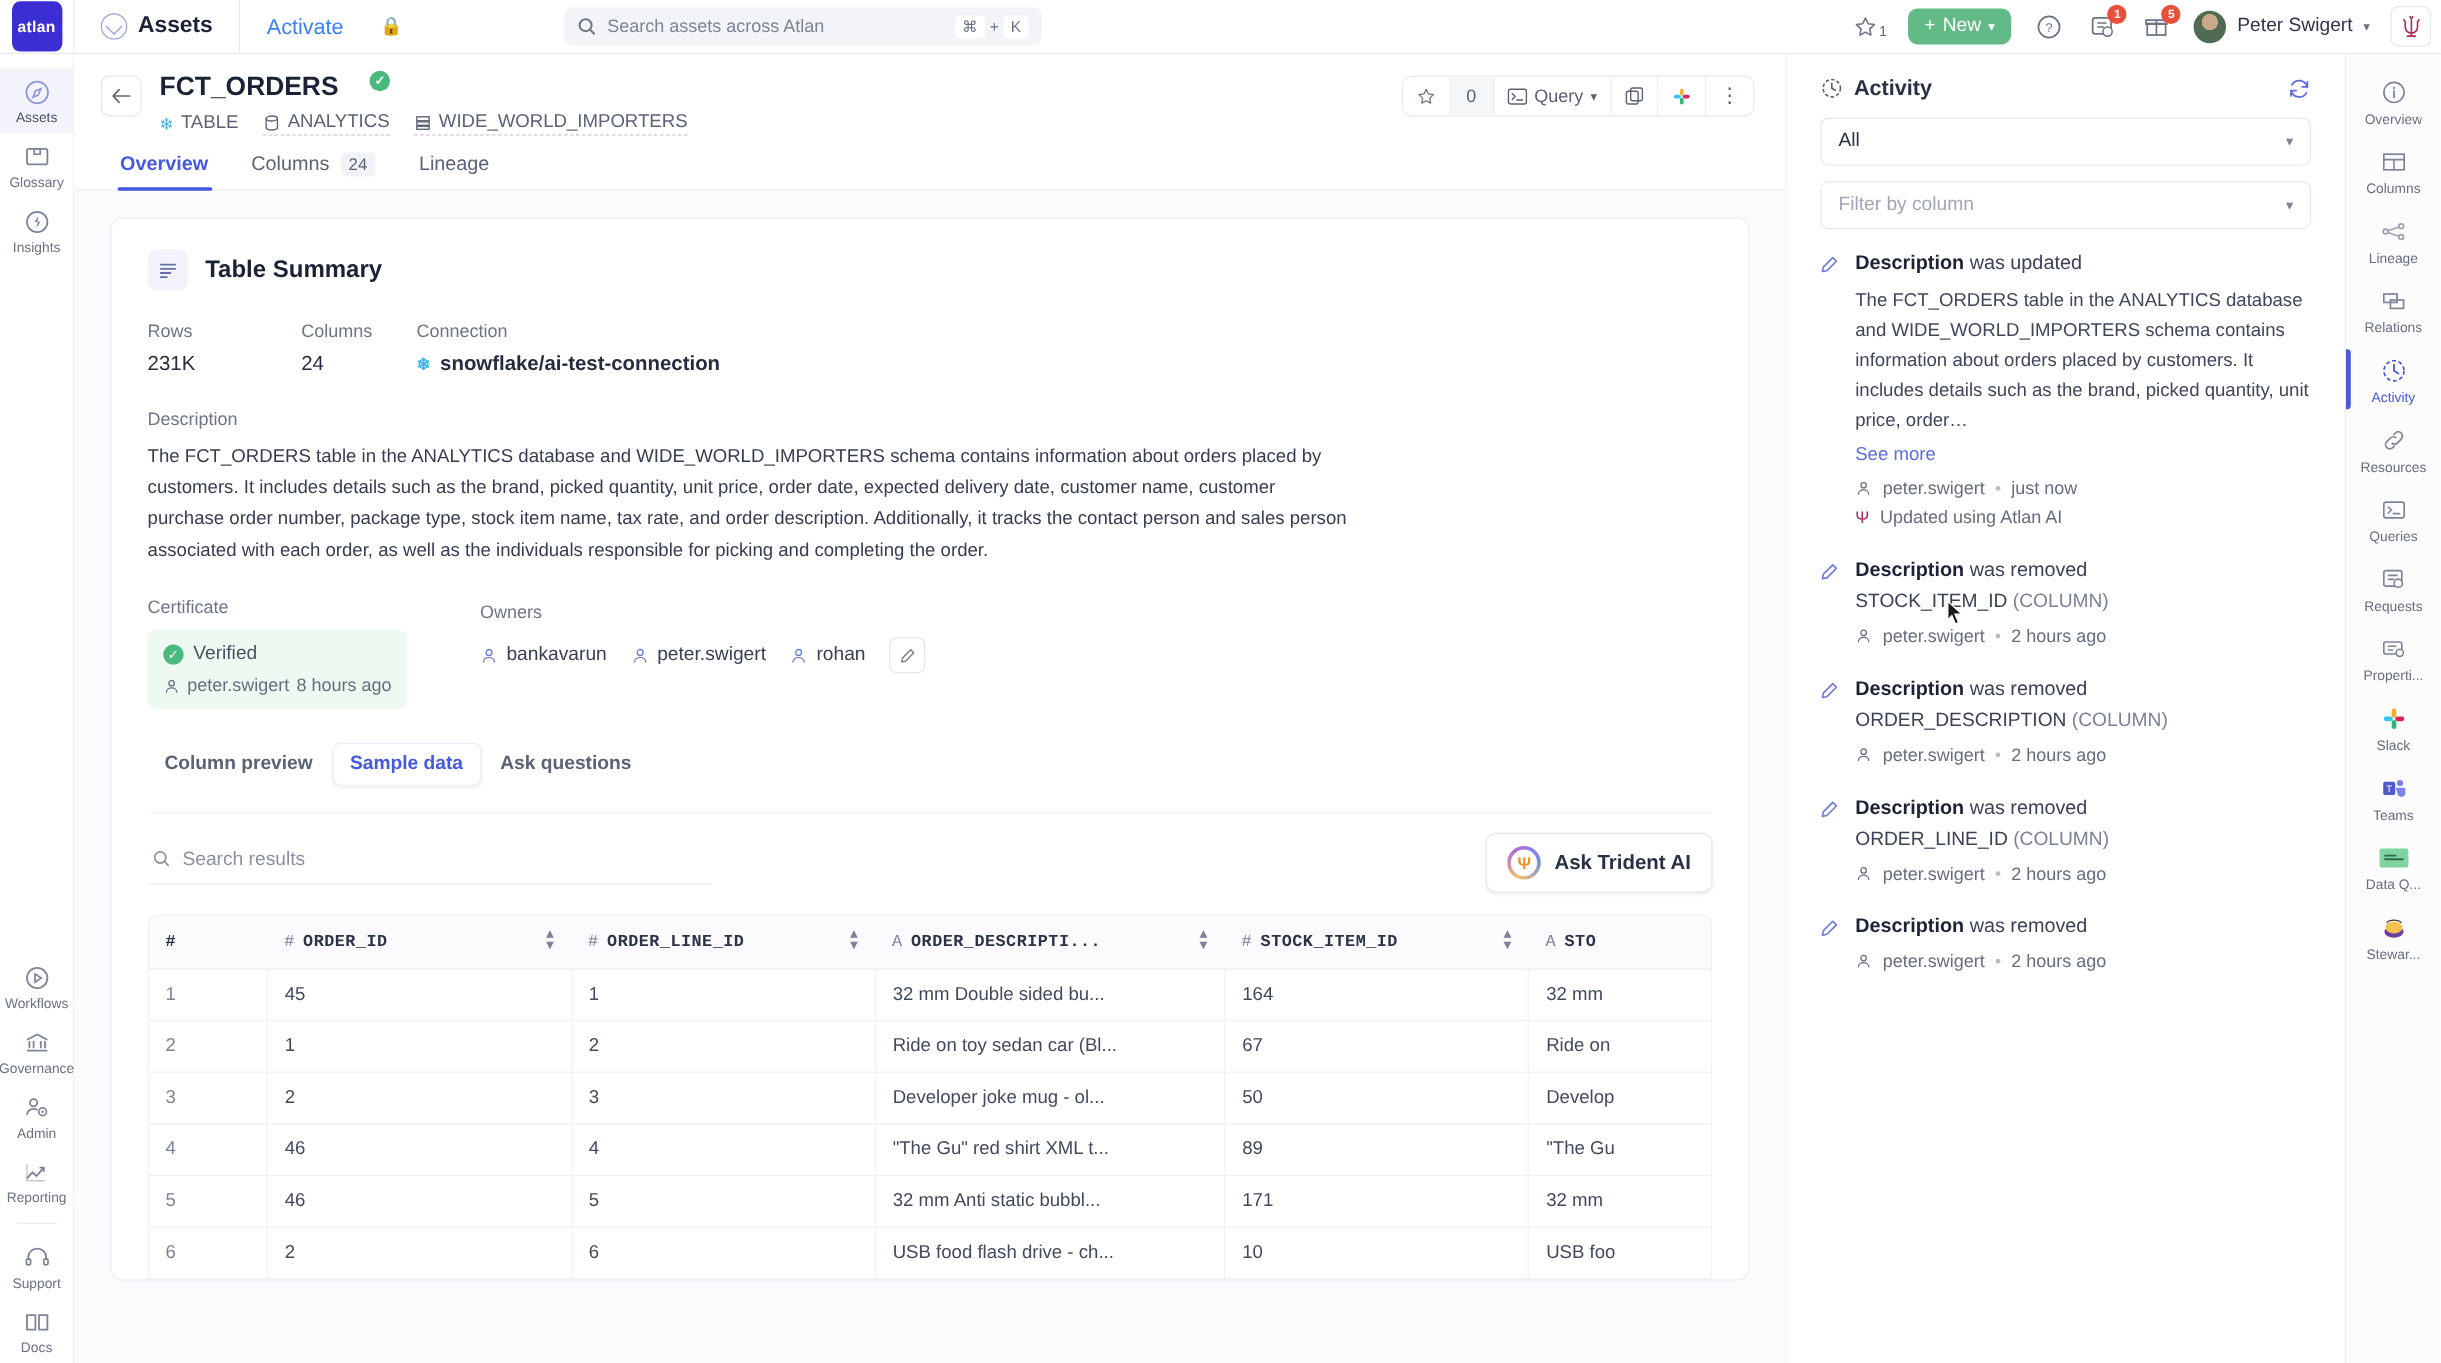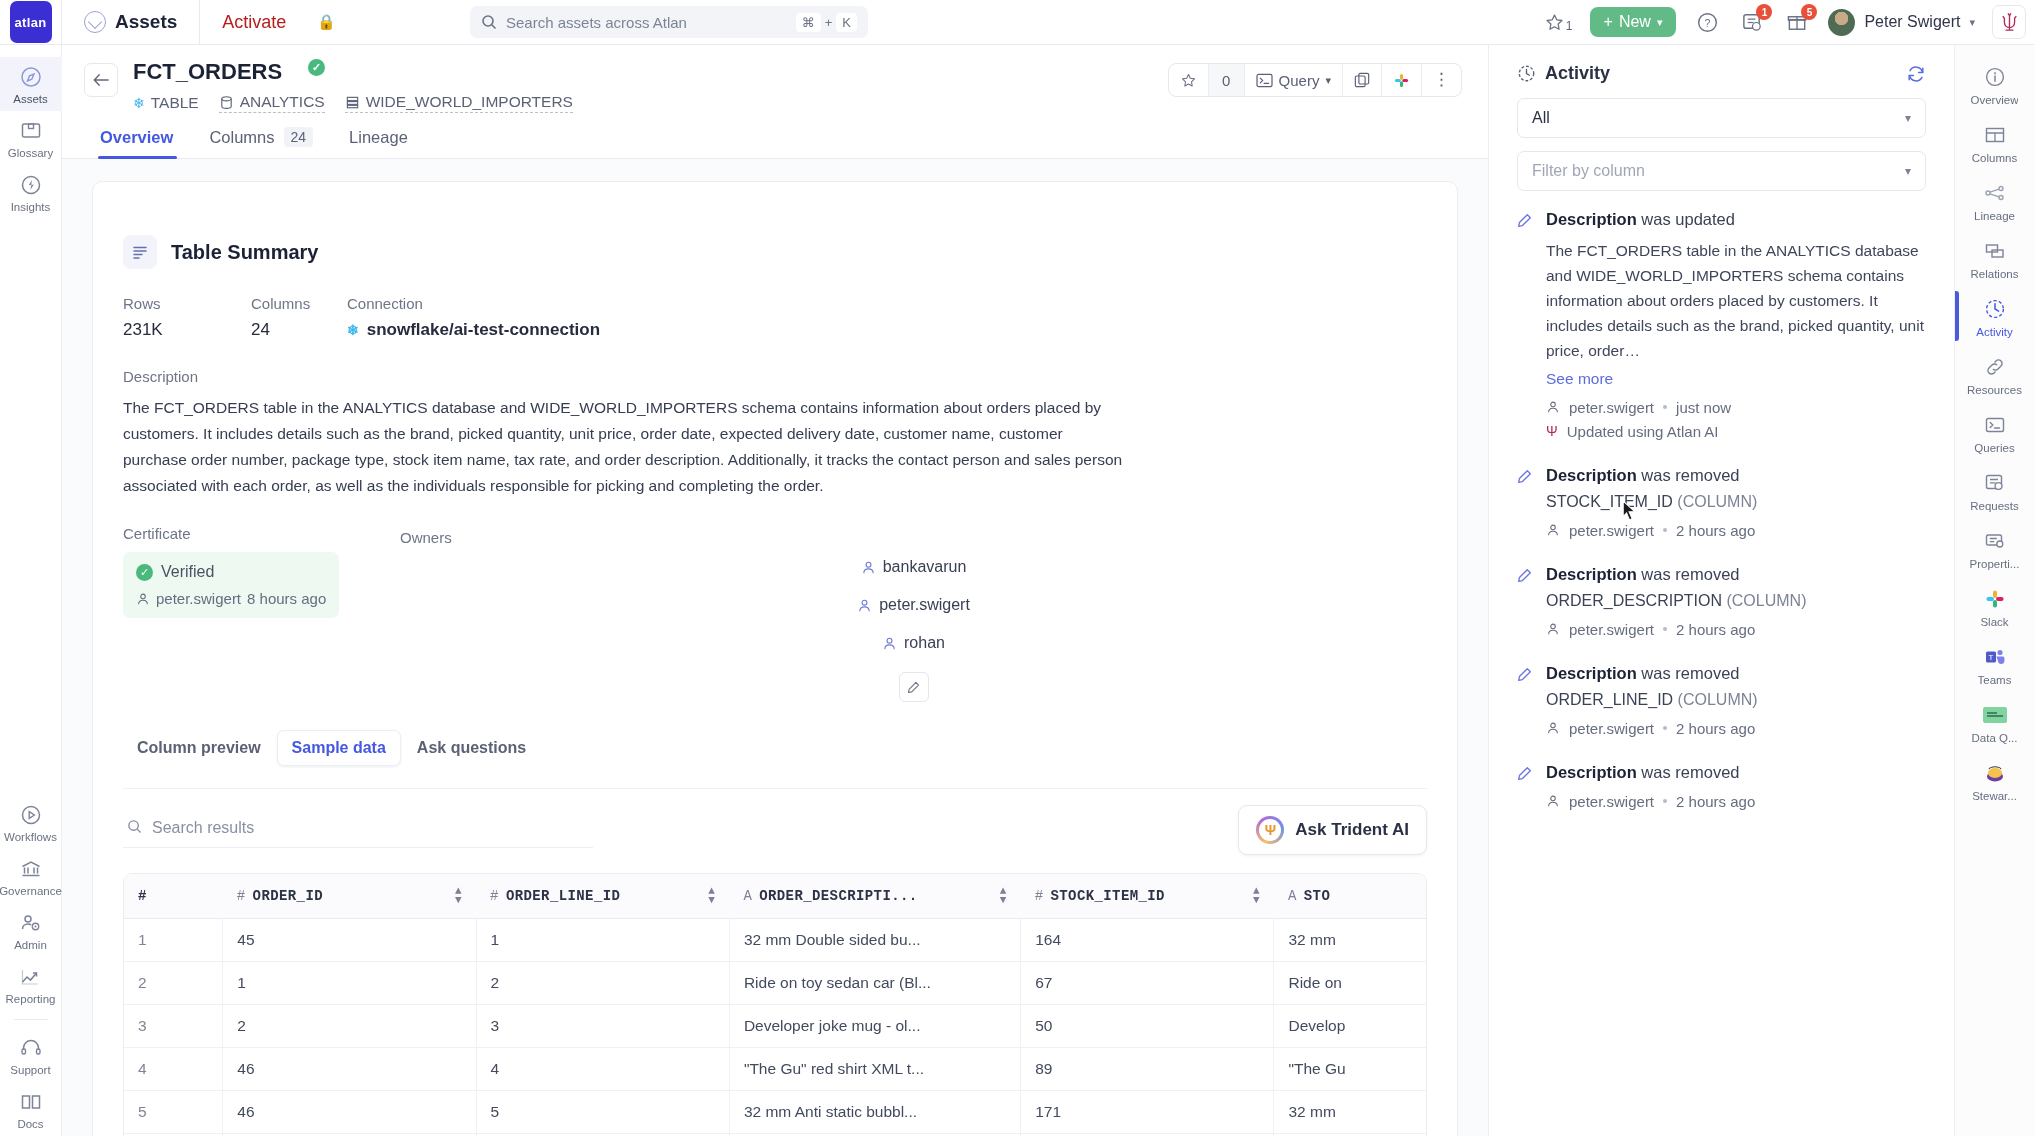--- a/index.html
+++ b/index.html
@@ -14,21 +14,21 @@
   .topbar{ height:45px; flex:0 0 45px; display:flex; align-items:center;
            border-bottom:1px solid #e8eaef; background:#fff; position:relative; z-index:5;}
   .logo-wrap{ width:62px; height:45px; display:flex; align-items:center; justify-content:center;
               border-right:1px solid #e8eaef; }
   .logo{ width:42px; height:42px; border-radius:7px; background:#3b2fd4;
          color:#fff; font-size:13px; font-weight:700; display:flex; align-items:center; justify-content:center;
          letter-spacing:.3px;}
   .tb-item{ display:flex; align-items:center; gap:9px; padding:0 22px; height:45px;
             font-size:19px; color:#3d4355; }
   .tb-item.active{ font-weight:700; color:#1c2237; border-right:1px solid #e8eaef; }
-  .tb-item.plain{ color:#b91c1c; font-size:18px;gap:31px;}
+  .tb-item.plain{ color:#3b82f6; font-size:18px;gap:31px;}
   .circ-icon{ width:22px;height:22px;border-radius:50%;border:1.6px solid #9aa4d6; display:inline-block; position:relative;}
   .circ-icon::after{ content:""; position:absolute; left:5px; top:5px; width:9px;height:9px;
         border-left:1.6px solid #9aa4d6; border-bottom:1.6px solid #9aa4d6; transform:rotate(-45deg);}
   .lock{ font-size:15px; }
 
   .search-box{ position:absolute; left:470px; top:6px; width:398px; height:32px;
                background:#f2f4f8; border-radius:7px; display:flex; align-items:center; padding:0 11px; gap:9px;}
   .search-box input{ border:none; background:transparent; outline:none; flex:1;
       font-family:inherit; font-size:15px; color:#5c6377;}
   .search-box input::placeholder{ color:#7d8494; }
@@ -90,42 +90,42 @@
   .tab{ padding:0 18px 11px; font-size:16.5px; color:#5b6276; position:relative; display:flex; align-items:center; gap:9px;}
   .tab:first-child{ padding-left:16px; }
   .tab.active{ color:#4458e0; font-weight:600; }
   .tab.active::after{ content:""; position:absolute; left:14px; right:14px; bottom:-1px; height:3px;
                       background:#4458e0; border-radius:2px;}
   .tab .cnt{ background:#f1f3f7; border-radius:4px; padding:2px 7px; font-size:14px; color:#5b6276; }
 
   .scroll{ flex:1; overflow:hidden; background:#fafbfc; padding:22px 30px 0 30px; }
   .card{ background:#fff; border:1px solid #ebedf1; border-radius:10px; padding:26px 30px 0; }
 
-  .sum-head{ display:flex; align-items:center; gap:14px;margin-top:27px; }
+  .sum-head{ display:flex; align-items:center; gap:14px; }
   .sum-ic{ width:34px;height:34px;border-radius:8px;background:#f2f3fb;display:flex;align-items:center;
            justify-content:center;color:#6670a8;}
   .sum-title{ font-size:20px; font-weight:700; color:#1b2236;}
 
   .facts{ display:flex; margin-top:26px; }
   .fact{ min-width:0; }
   .f-rows{ width:128px;} .f-cols{ width:96px;}
   .fact .lbl{ font-size:15px; color:#6e7587; }
   .fact .val{ font-size:17px; color:#262c3e; margin-top:8px; }
   .conn-link{ color:#4a5ad8; font-weight:600; display:flex; align-items:center; gap:8px;}
 
   .sect-lbl{ font-size:15px; color:#6e7587; margin-top:28px;}
   .desc-text{ font-size:15.5px; line-height:1.68; color:#363d51; margin-top:10px; max-width:1000px;}
 
   .meta-row{ display:flex; margin-top:26px; }
   .cert-col{ width:277px; }
   .cert-box{ margin-top:10px; background:#eef9f1; border-radius:7px; padding:11px 13px; display:inline-block;}
   .cert-line1{ display:flex; align-items:center; gap:8px; font-size:16px; color:#4b5264;}
   .cert-line2{ display:flex; align-items:center; gap:6px; margin-top:9px; font-size:15px; color:#666d7f;}
   .owners-col{ flex:1; }
-  .owner-list{ display:flex; align-items:center; gap:20px; margin-top:12px;flex-direction:column;}
+  .owner-list{ display:flex; align-items:center; gap:20px; margin-top:12px;}
   .owner{ display:flex; align-items:center; gap:7px; font-size:16px; color:#39405380;color:#3a4155;}
   .owner .p-ic{ color:#6f7bd4; font-size:15px;}
   .edit-pen{ width:30px;height:30px;border:1px solid #e3e6ed;border-radius:6px;display:flex;
              align-items:center;justify-content:center;color:#6a7183;font-size:13px;}
 
   .seg{ display:flex; align-items:center; gap:2px; margin-top:28px; }
   .seg-btn{ padding:8px 14px; font-size:16px; color:#5b6276; border-radius:7px;font-weight:bold;}
   .seg-btn.active{ background:#fff; color:#4458e0; font-weight:700; border:1px solid #eceef3;
                    box-shadow:0 1px 3px rgba(20,25,50,.07);}
 

